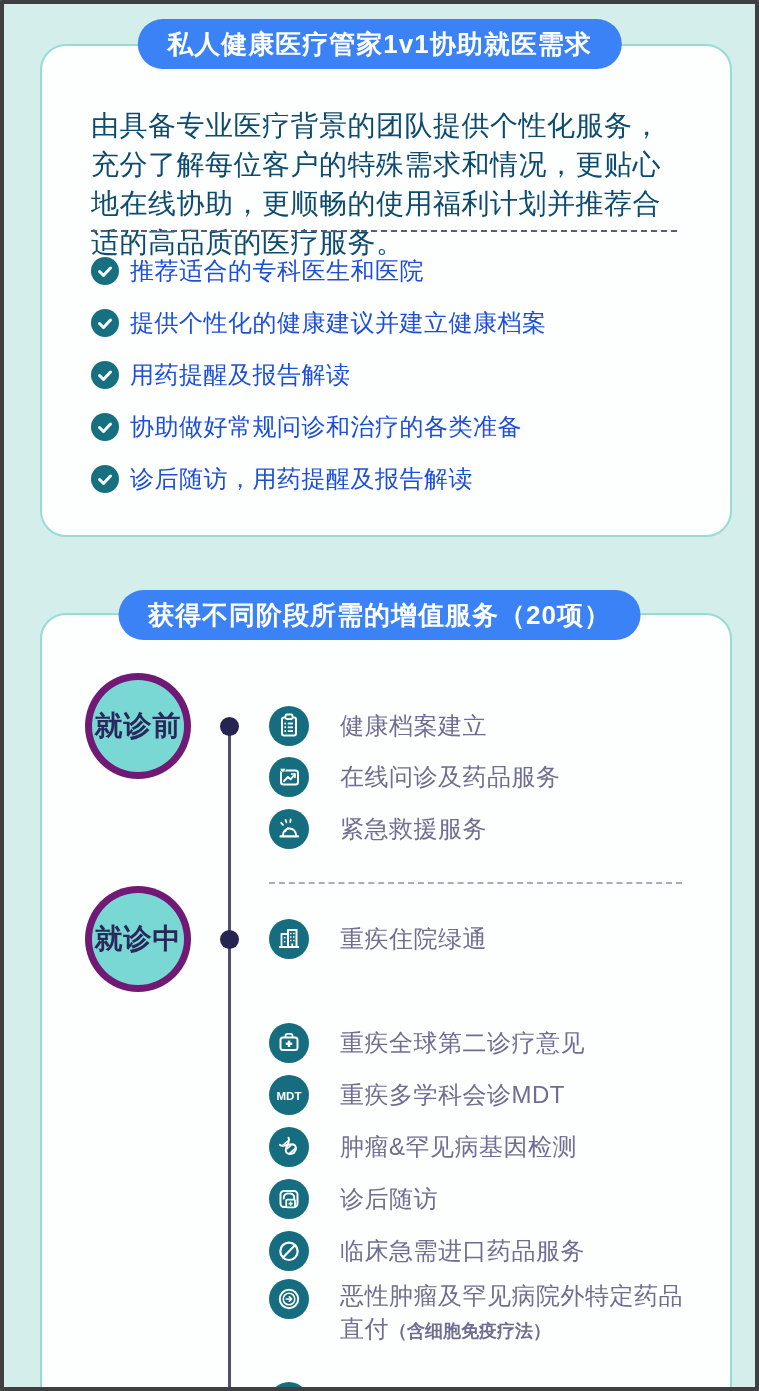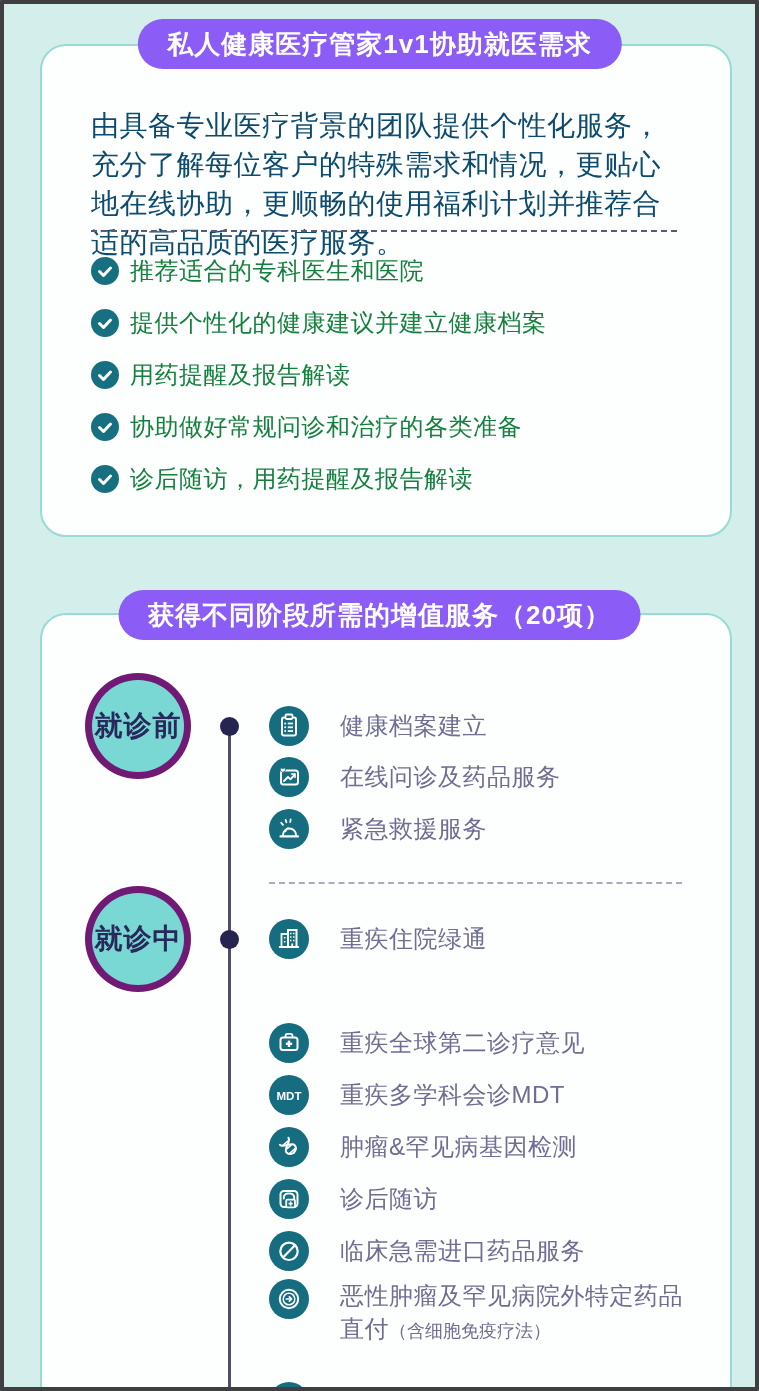--- a/index.html
+++ b/index.html
@@ -9,54 +9,54 @@
     font-family:"Liberation Sans", sans-serif;
   }
   .card{
     position:absolute;left:36px;width:692px;background:#fdffff;
     border:2px solid #97dbd5;border-radius:26px;box-sizing:border-box;
   }
   .card1{top:40px;height:493px;}
   .card2{top:609px;height:830px;}
   .pill{
     position:absolute;left:50%;transform:translateX(-50%);
-    background:#8b5cf6;color:#ffffff;border-radius:27px;height:50px;line-height:50px;
+    background:#3b82f6;color:#ffffff;border-radius:27px;height:50px;line-height:50px;
     font-size:26px;font-weight:bold;padding:0 30px;white-space:nowrap;z-index:5;
     letter-spacing:1px;text-align:center;
   }
   .pill1{top:15px;}
   .pill2{top:586px;}
   .para{
     position:absolute;left:87px;top:102px;width:596px;
     font-size:28px;line-height:39px;letter-spacing:0.5px;color:#0c4a6e;
   }
   .dashed1{position:absolute;left:87px;top:226px;width:586px;border-top:2px dashed #5c5a73;}
   .dashed2{position:absolute;left:265px;top:878px;width:413px;border-top:2px dashed #aba9c3;}
   .checkrow{position:absolute;left:87px;height:28px;display:flex;align-items:center;gap:11px;}
-  .checkrow .lbl{font-size:24px;letter-spacing:0.5px;color:#15803d;white-space:nowrap;}
+  .checkrow .lbl{font-size:24px;letter-spacing:0.5px;color:#1d4ed8;white-space:nowrap;}
   .phase{
     position:absolute;left:81px;width:106px;height:106px;border-radius:50%;
     background:#701a75;display:flex;align-items:center;justify-content:center;z-index:2;
   }
   .phase .inner{
     width:92px;height:92px;border-radius:50%;background:#79d7d4;
     display:flex;align-items:center;justify-content:center;
     font-size:28px;font-weight:bold;color:#29285a;letter-spacing:1px;
   }
   .phase1{top:669px;}
   .phase2{top:882px;}
   .tline{position:absolute;left:224px;top:722px;width:3px;height:665px;background:#504e6a;}
   .tdot{position:absolute;left:216px;width:19px;height:19px;border-radius:50%;background:#262450;z-index:3;}
   .tdot1{top:713px;}
   .tdot2{top:926px;}
   .item{position:absolute;left:265px;display:flex;align-items:center;gap:16px;height:40px;}
   .item .lbl{font-size:24px;letter-spacing:0.5px;color:#6f6d92;white-space:nowrap;margin-left:15px;}
   .item.wrap2{align-items:flex-start;height:auto;}
   .item.wrap2 .lbl{white-space:normal;width:352px;line-height:33px;}
-  .item .note{font-size:18px;letter-spacing:0;}
+  .item .note{font-size:18px;letter-spacing:0;font-weight:bold;}
   .icon40{flex:0 0 40px;width:40px;height:40px;}
   .partial{position:absolute;left:265px;top:1378px;width:40px;height:40px;border-radius:50%;background:#176d80;}
 </style>
 </head>
 <body>
 
 <div class="page">
 
   <div class="card card1"></div>
   <div class="pill pill1">

